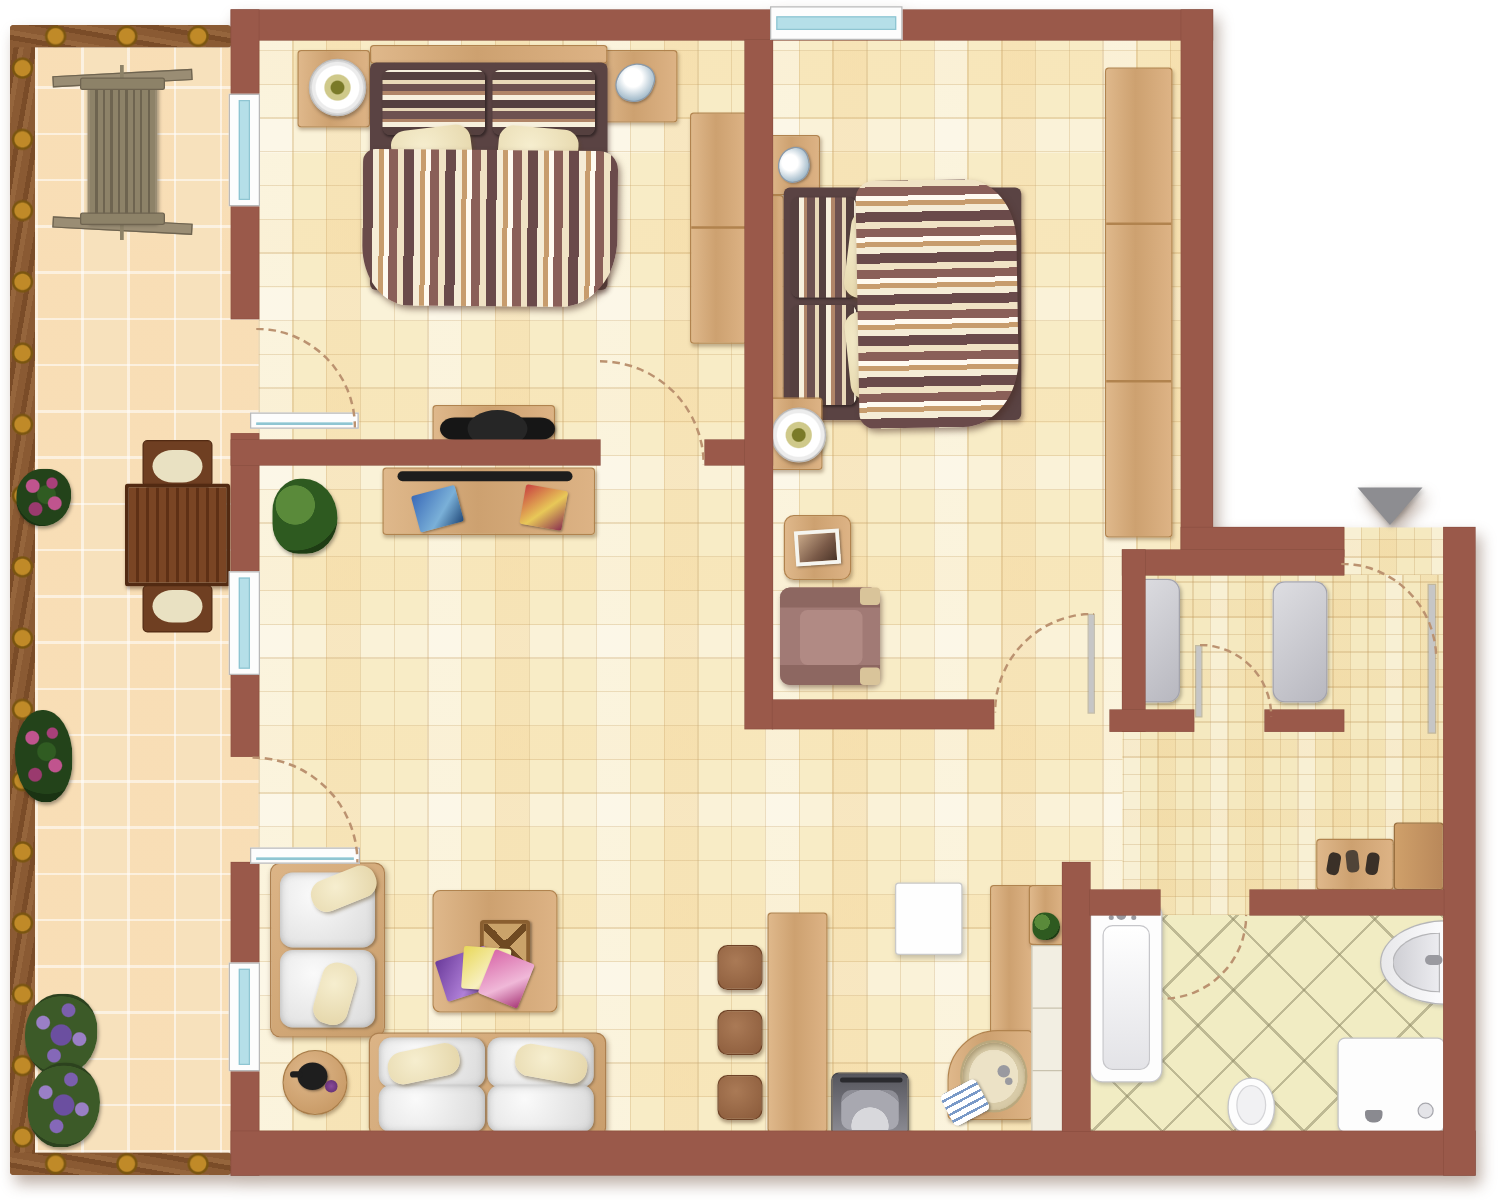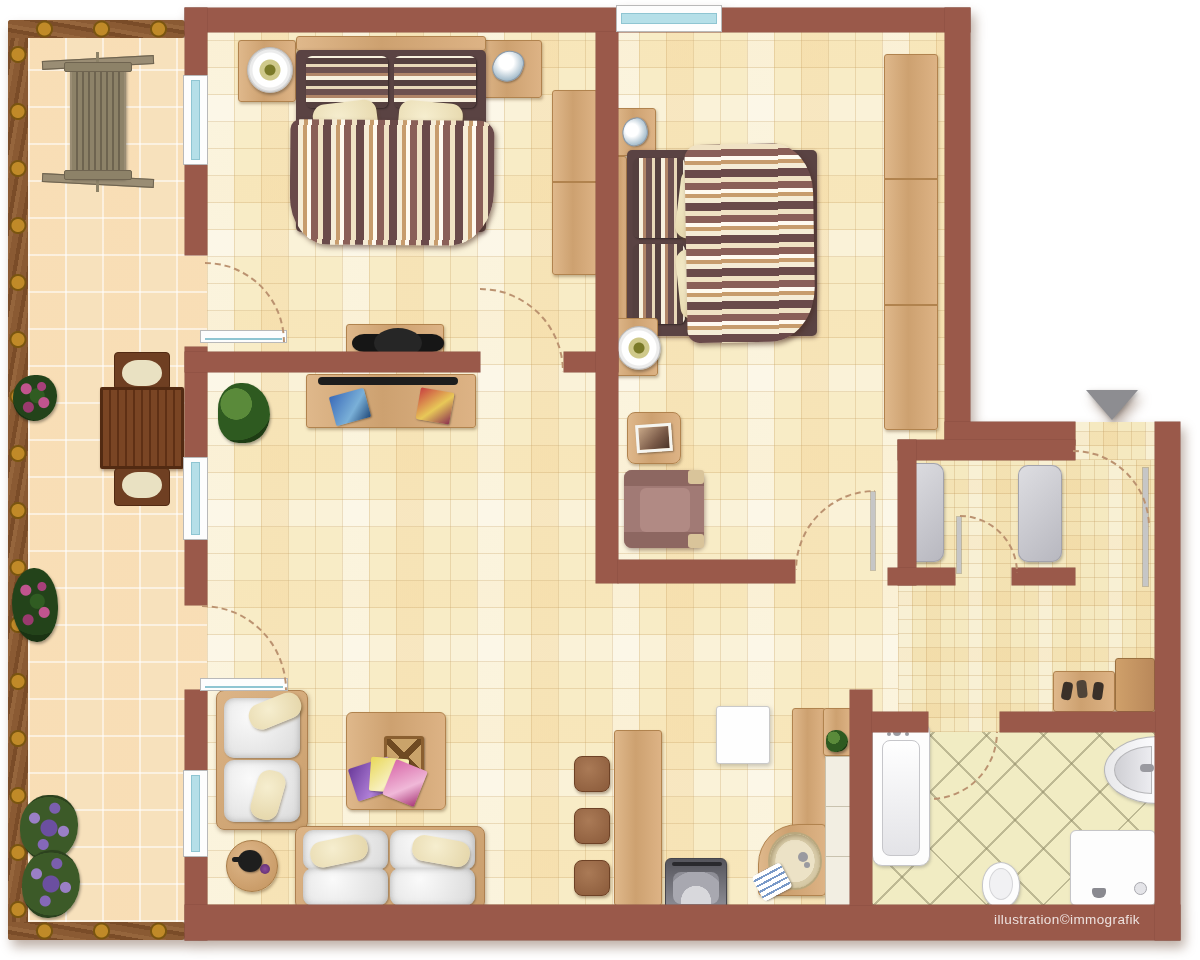--- a/index.html
+++ b/index.html
@@ -280,16 +280,15 @@
       </div>
   <div class="abs leaf-g" style="left:1143px;top:468px;width:5px;height:118px;"></div>
   <div class="abs arc arc-ne" style="left:1073px;top:450px;width:77px;height:77px;">
         <i></i>
       </div>
   <div class="abs arc arc-se" style="left:930px;top:732px;width:68px;height:68px;">
         <i></i>
       </div>
 
   <div id="entry-arrow" class="abs" style="left:1086px;top:390px;"></div>
-  <div id="watermark" class="abs" style="left:860px;top:912px;width:280px;height:20px;">illustration©immografik</div>
 
  </div>
 </div>
 
 </body></html>

